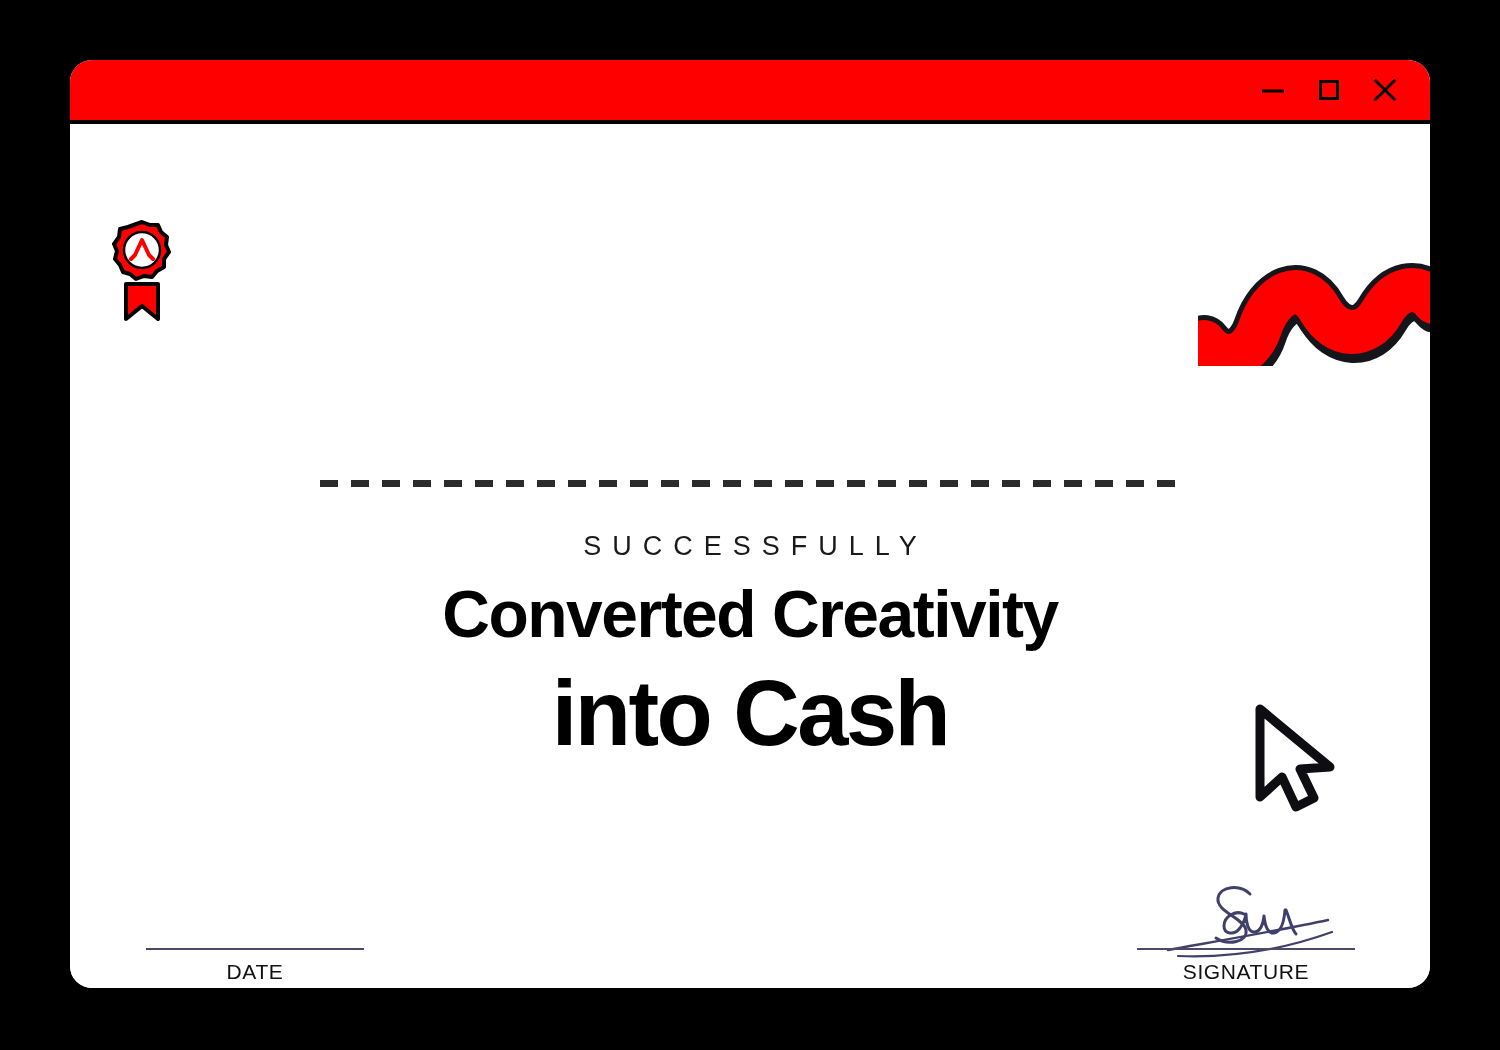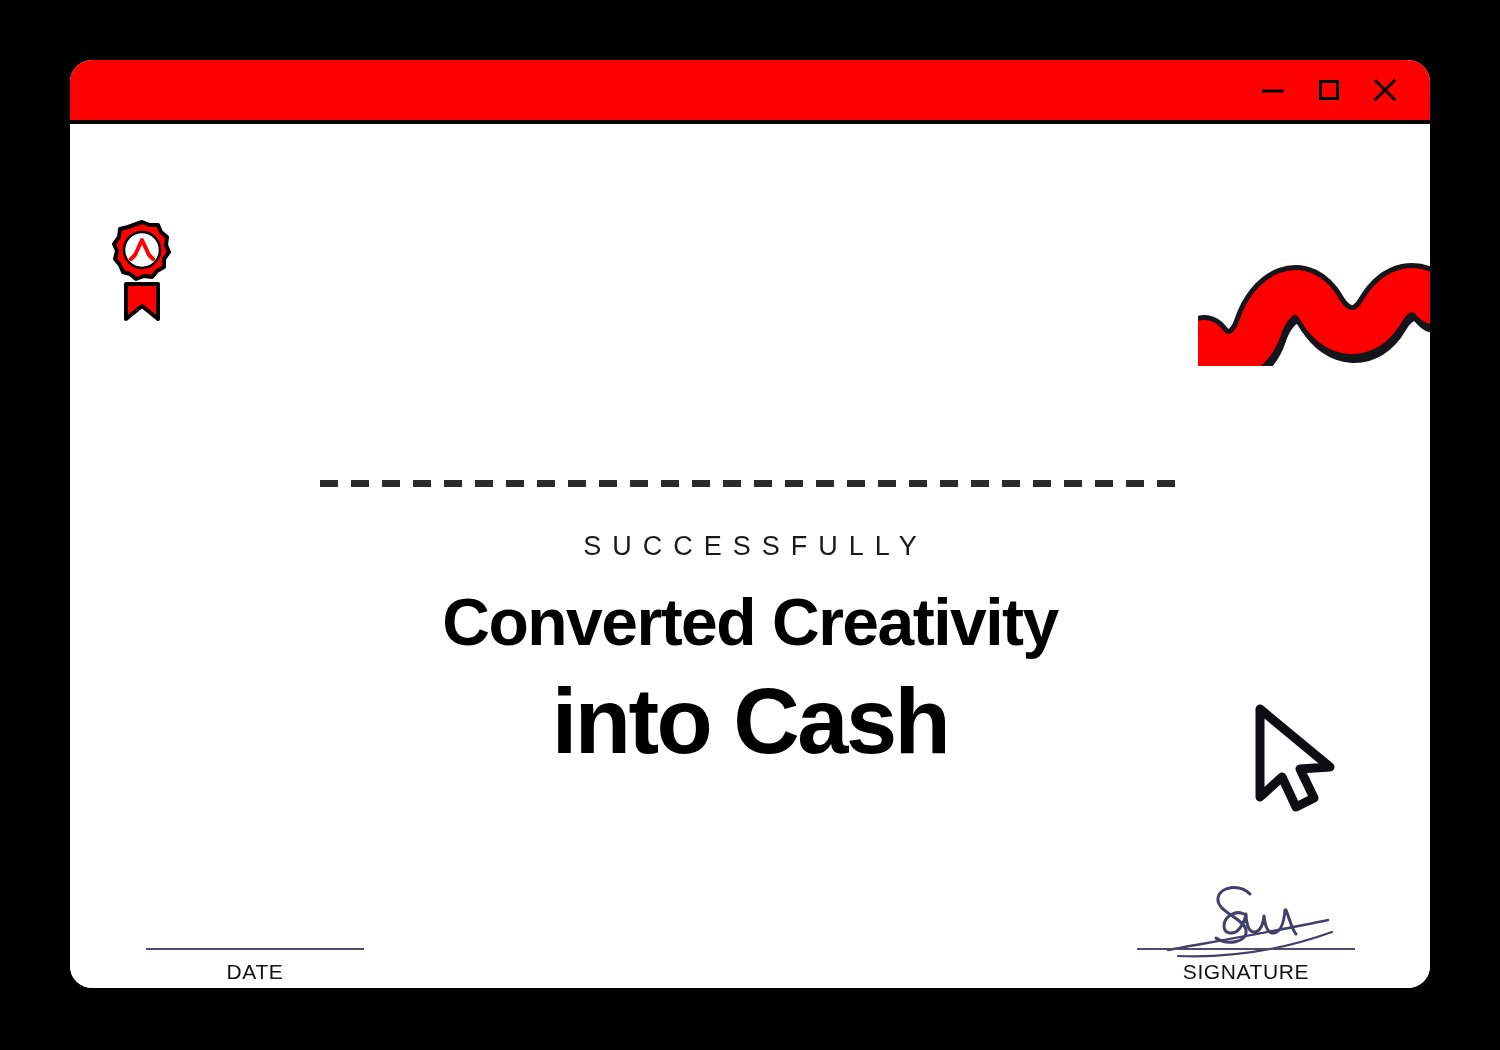--- a/index.html
+++ b/index.html
@@ -123,21 +123,21 @@
     );
   }
 
   .eyebrow {
     font-family: "Liberation Sans", sans-serif;
     font-size: 27px;
     font-weight: 400;
     letter-spacing: 11px;
     color: #1a1a1a;
     text-indent: 11px;
-    margin-bottom: 26px;
+    margin-bottom: 18px;
   }
 
   .headline-1 {
     font-family: "Liberation Sans", sans-serif;
     font-size: 66px;
     font-weight: 700;
     color: #000000;
     letter-spacing: -1.5px;
     line-height: 1.05;
   }

